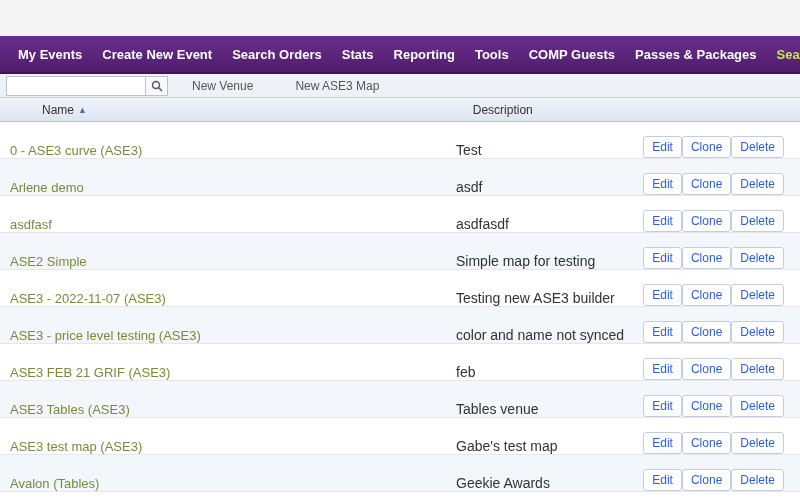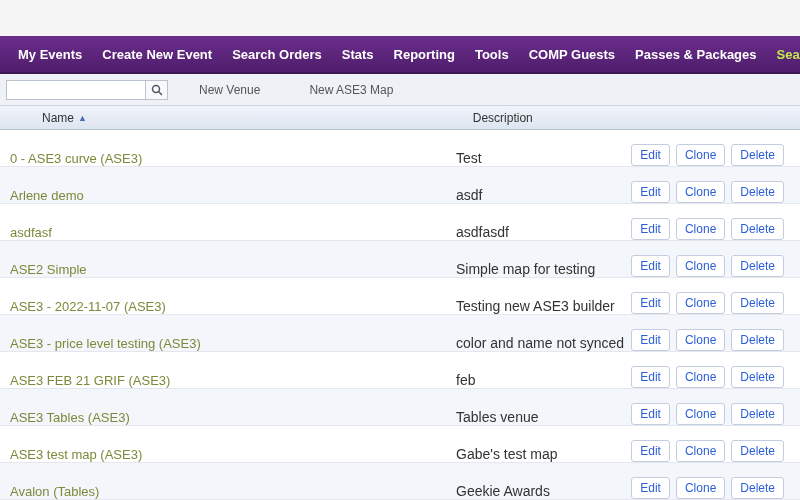--- a/index.html
+++ b/index.html
@@ -34,23 +34,23 @@
     background: rgba(255,255,255,0.35);
   }
   .topnav .nav-item.active {
     color: #c4e84b;
   }
   .toolbar {
     display: flex;
     align-items: center;
     background: #eef2f7;
     border-bottom: 1px solid #cbd4e0;
-    height: 32px;
+    height: 24px;
     padding: 0 6px;
-    gap: 13px;
+    gap: 6px;
   }
   .search-wrap {
     display: flex;
     align-items: center;
   }
   .search-input {
     width: 140px;
     height: 20px;
     border: 1px solid #b9c3d0;
     background: #fff;
@@ -121,21 +121,21 @@
     padding-left: 6px;
     color: #333;
     font-size: 14px;
     white-space: nowrap;
     overflow: hidden;
     text-overflow: ellipsis;
   }
   .actions-cell {
     width: 145px;
     display: flex;
-    gap: 6px;
+    gap: 0;
     justify-content: flex-end;
     padding-right: 6px;
   }
   .act-btn {
     border: 1px solid #c4cde0;
     background: #fff;
     color: #2b5fd9;
     font-size: 12px;
     padding: 3px 8px;
     border-radius: 3px;

